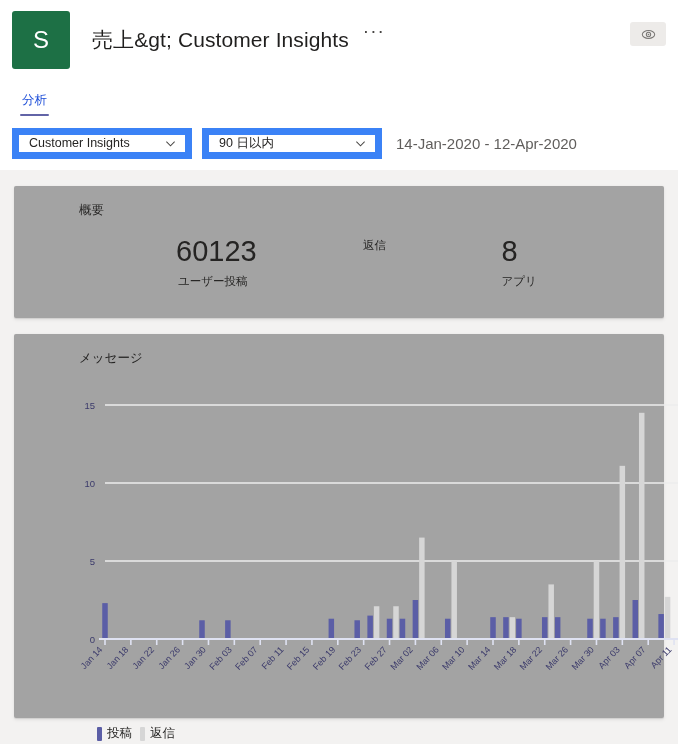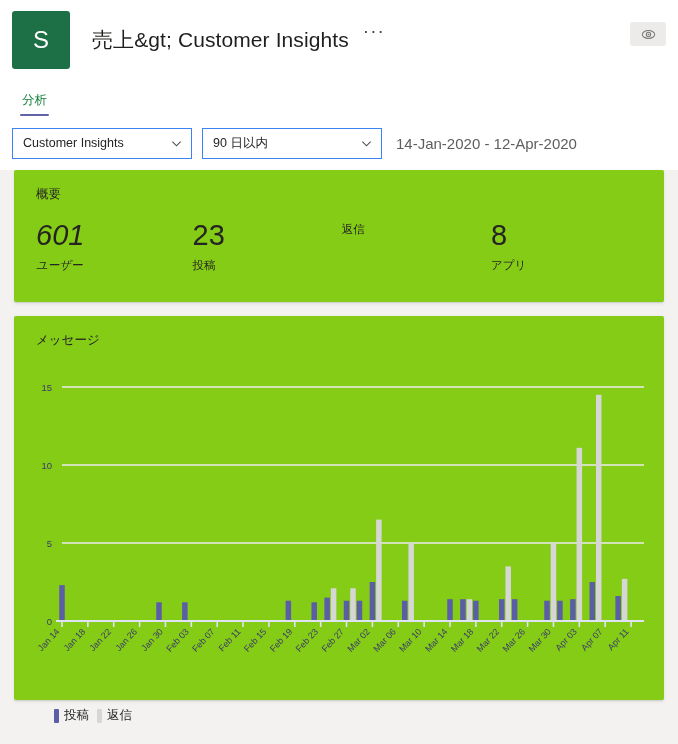--- a/index.html
+++ b/index.html
@@ -34,48 +34,49 @@
   }
   
   .tabbar{
     background:#ffffff;height:30px;display:flex;align-items:flex-end;
     padding-left:10px;position:relative;
   }
   .tab{
     font-size:12.5px;color:#252423;padding:0 12px 7px 12px;cursor:pointer;
     position:relative;white-space:nowrap;
   }
-  .tab.active{color:#15803d;}
+  .tab.active{color:#1d4ed8;}
   .tab.active:after{
     content:"";position:absolute;left:10px;right:10px;bottom:0;
     height:2px;background:#6264a7;border-radius:2px;
   }
   
   .filters{
     background:#ffffff;height:54px;display:flex;align-items:center;
     padding-left:12px;gap:10px;
   }
   .select{
-    width:180px;height:31px;background:#fff;border:1px solid #3b82f6;
+    width:180px;height:31px;background:#fff;border:7px solid #3b82f6;
     display:flex;align-items:center;justify-content:space-between;
     padding:0 9px 0 10px;font-size:12.5px;color:#252423;cursor:pointer;
     box-sizing:border-box;
   }
   .chev{width:11px;height:11px;flex:none;}
   .daterange{font-size:15px;color:#605e5c;white-space:nowrap;margin-left:4px;}
   
   .card{
-    background:#84cc16;margin:0 14px;border-radius:2px;
+    background:#a3a3a3;margin:16px 14px;border-radius:2px;
     box-shadow:0 .3px 0.9px rgba(0,0,0,.08),0 1.6px 3.6px rgba(0,0,0,.08);
+    padding-left:43px;
   }
   .card-title{font-size:12.5px;color:#252423;padding:16px 0 0 22px;}
   .summary{height:132px;}
   .stats{display:flex;padding:14px 0 0 0;}
   .stat{flex:1;text-align:left;}
-  .stat:first-child{text-align:left;padding-left:22px;flex:1.05;font-style:italic;}
+  .stat:first-child{text-align:right;padding-left:22px;flex:1.05;}
   .stat:last-child{padding-right:24px;}
   .stat-num{font-size:29px;font-weight:400;color:#252423;line-height:36px;}
   .stat-label{font-size:11.5px;color:#252423;margin-top:5px;}
   .messages{margin-top:14px;height:calc(744px - 346px - 14px);}
   
   .chart-wrap{position:relative;width:660px;height:355px;}
   svg.chart{display:block;}
   .legend{display:flex;align-items:center;gap:8px;padding:3px 0 0 40px;}
   .legend-item{display:flex;align-items:center;gap:5px;}
   .legend-swatch{width:5px;height:14px;border-radius:1px;}

